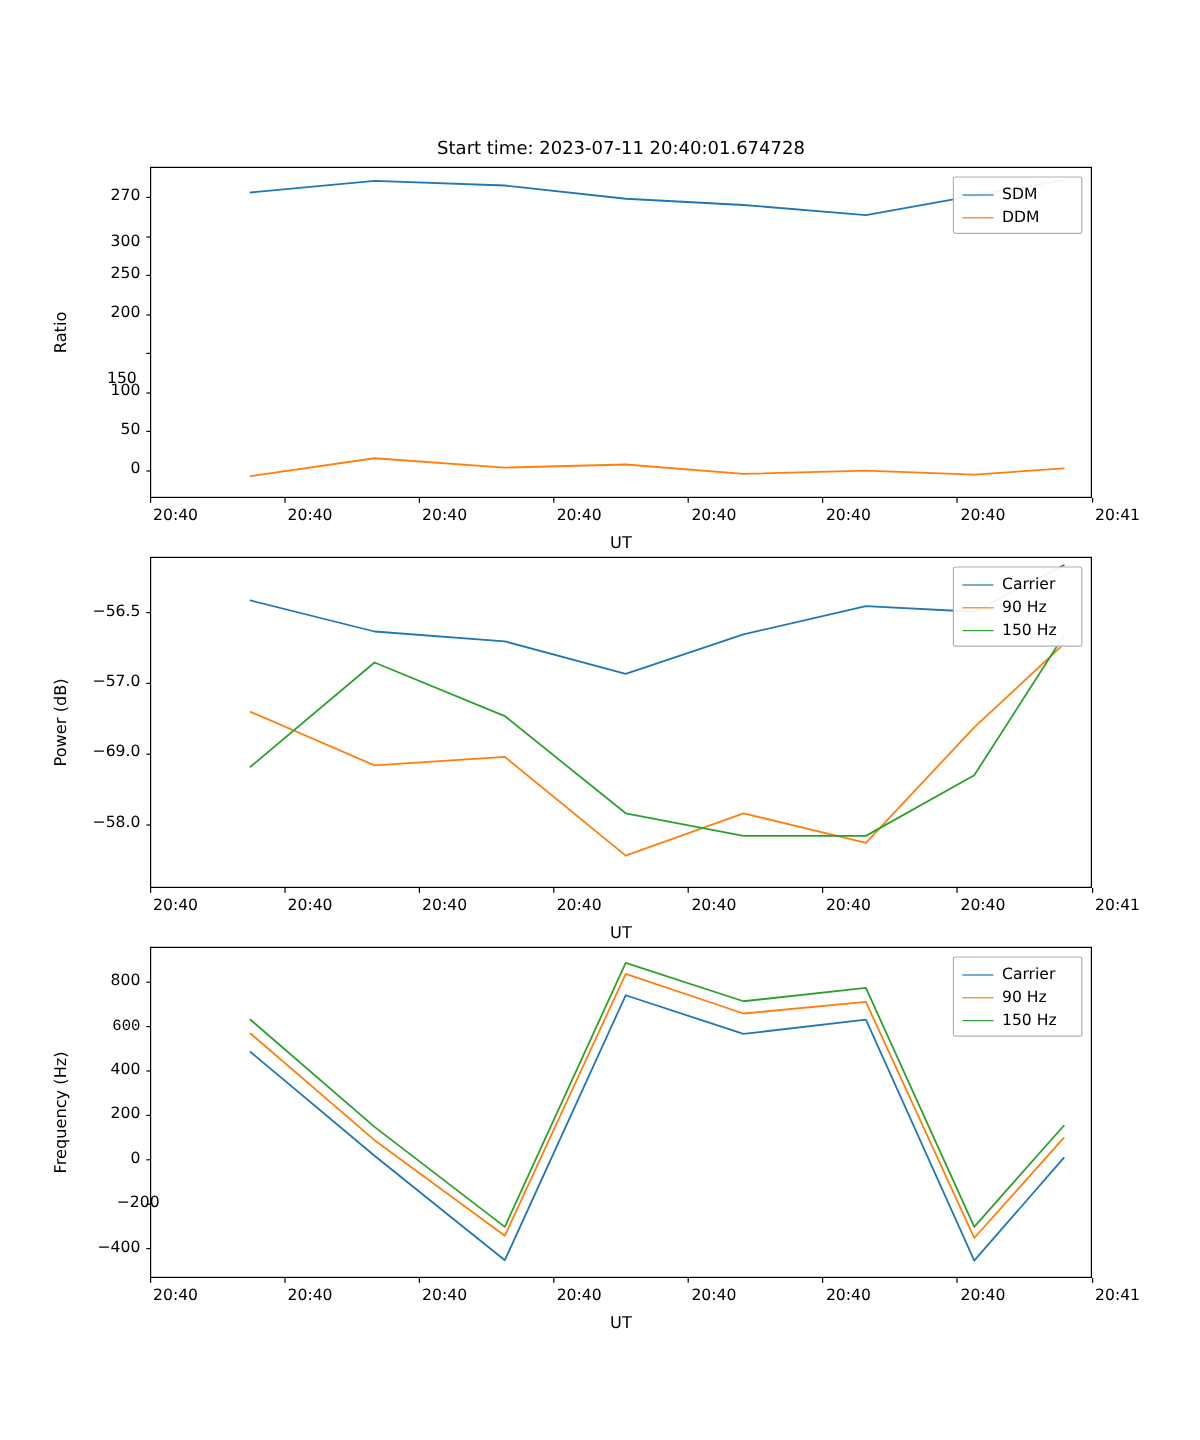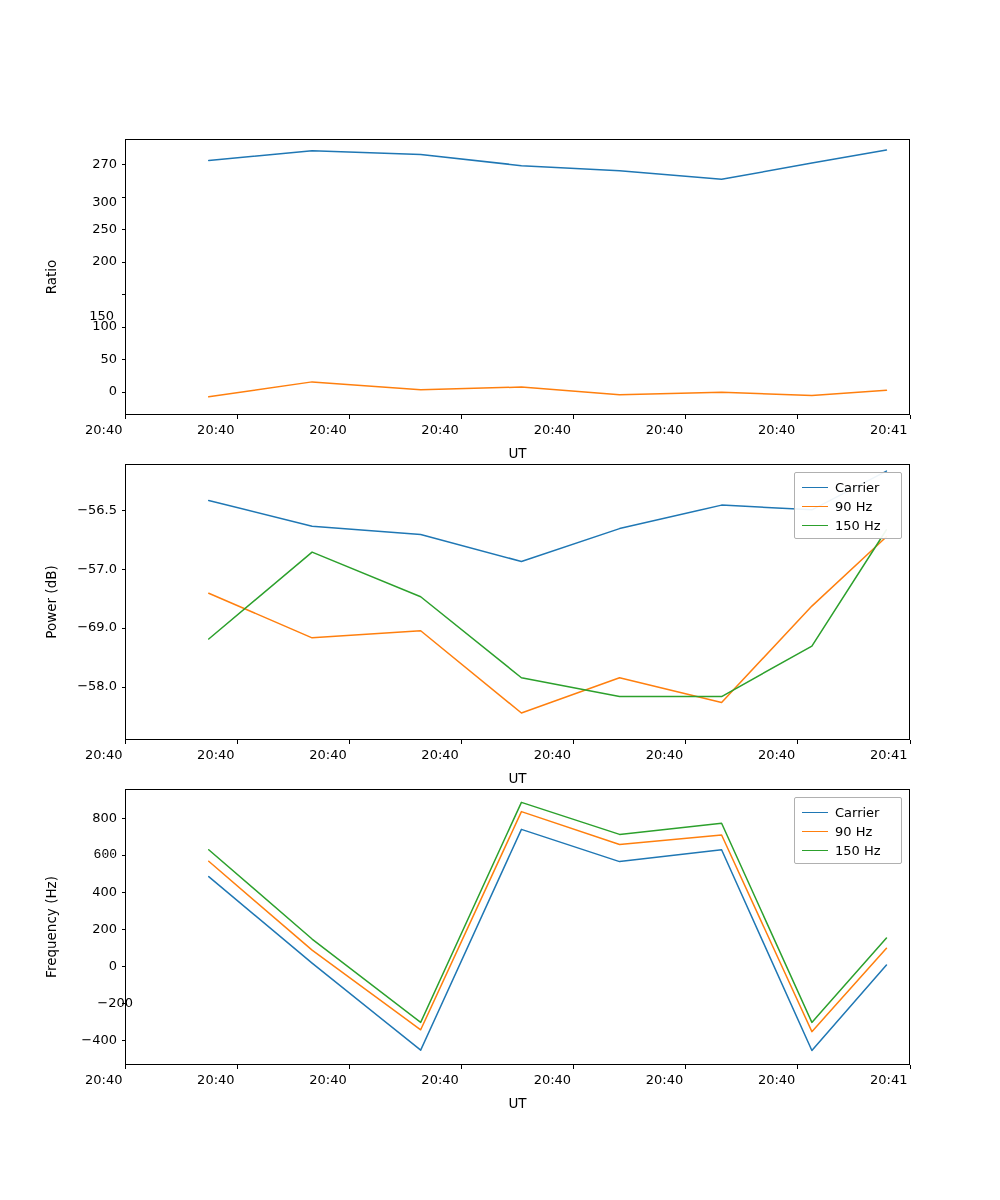--- a/index.html
+++ b/index.html
@@ -50,21 +50,21 @@
   .axis-label-y {
     position: absolute;
     font-size: 13.5px;
     white-space: nowrap;
     transform-origin: 0 0;
     transform: rotate(-90deg);
   }
   .tick-x {
     position: absolute;
     font-size: 13px;
-    text-align: left;
+    text-align: right;
     white-space: nowrap;
   }
   .tick-y {
     position: absolute;
     font-size: 13px;
     text-align: right;
     white-space: nowrap;
   }
   .tick-mark {
     position: absolute;
@@ -141,20 +141,31 @@
       <div class="tick-mark" style="left: 121.5px; top: 261.888px; width: 3.5px; height: 1px;"></div>
       <div class="tick-y" style="left: 55px; top: 253.388px; width: 62px;">200</div>
       <div class="tick-mark" style="left: 121.5px; top: 229.418px; width: 3.5px; height: 1px;"></div>
       <div class="tick-y" style="left: 55px; top: 220.918px; width: 62px;">250</div>
       <div class="tick-mark" style="left: 121.5px; top: 196.947px; width: 3.5px; height: 1px;"></div>
       <div class="tick-y" style="left: 55px; top: 194px; width: 62px;">300</div>
       <div class="tick-mark" style="left: 121.5px; top: 164.476px; width: 3.5px; height: 1px;"></div>
       <div class="tick-y" style="left: 55px; top: 155.976px; width: 62px;">270</div>
       <div class="axis-label-x" style="left: 125px; top: 445px; width: 785px;">UT</div>
       <div class="axis-label-y" style="left: 43px; top: 277px; transform: rotate(-90deg) translate(-50%, 0px);">Ratio</div>
+      <div class="fig-title" style="left: 125px; top: 114px; width: 785px;">Start time: 2023-07-11 20:40:01.674728</div>
+      <div class="legend" style="width: 108px; height: 48px; left: 794px; top: 147px;">
+        <div class="legend-row">
+          <span class="legend-swatch" style="border-top-color: rgb(31, 119, 180);"></span>
+          <span class="legend-label">SDM</span>
+        </div>
+        <div class="legend-row">
+          <span class="legend-swatch" style="border-top-color: rgb(255, 127, 14);"></span>
+          <span class="legend-label">DDM</span>
+        </div>
+      </div>
     </div>
     <div class="panel" style="left: 0px; top: 0px; width: 1000px; height: 1200px;">
       <div class="axes-frame" style="left: 125px; top: 464px; width: 785px; height: 276px;"></div>
       <svg class="plot-svg" width="1000" height="1200">
         <defs>
           <clipPath id="clip-1">
             <rect x="125" y="464" width="785" height="276"></rect>
           </clipPath>
         </defs>
         <g clip-path="url(#clip-1)">

